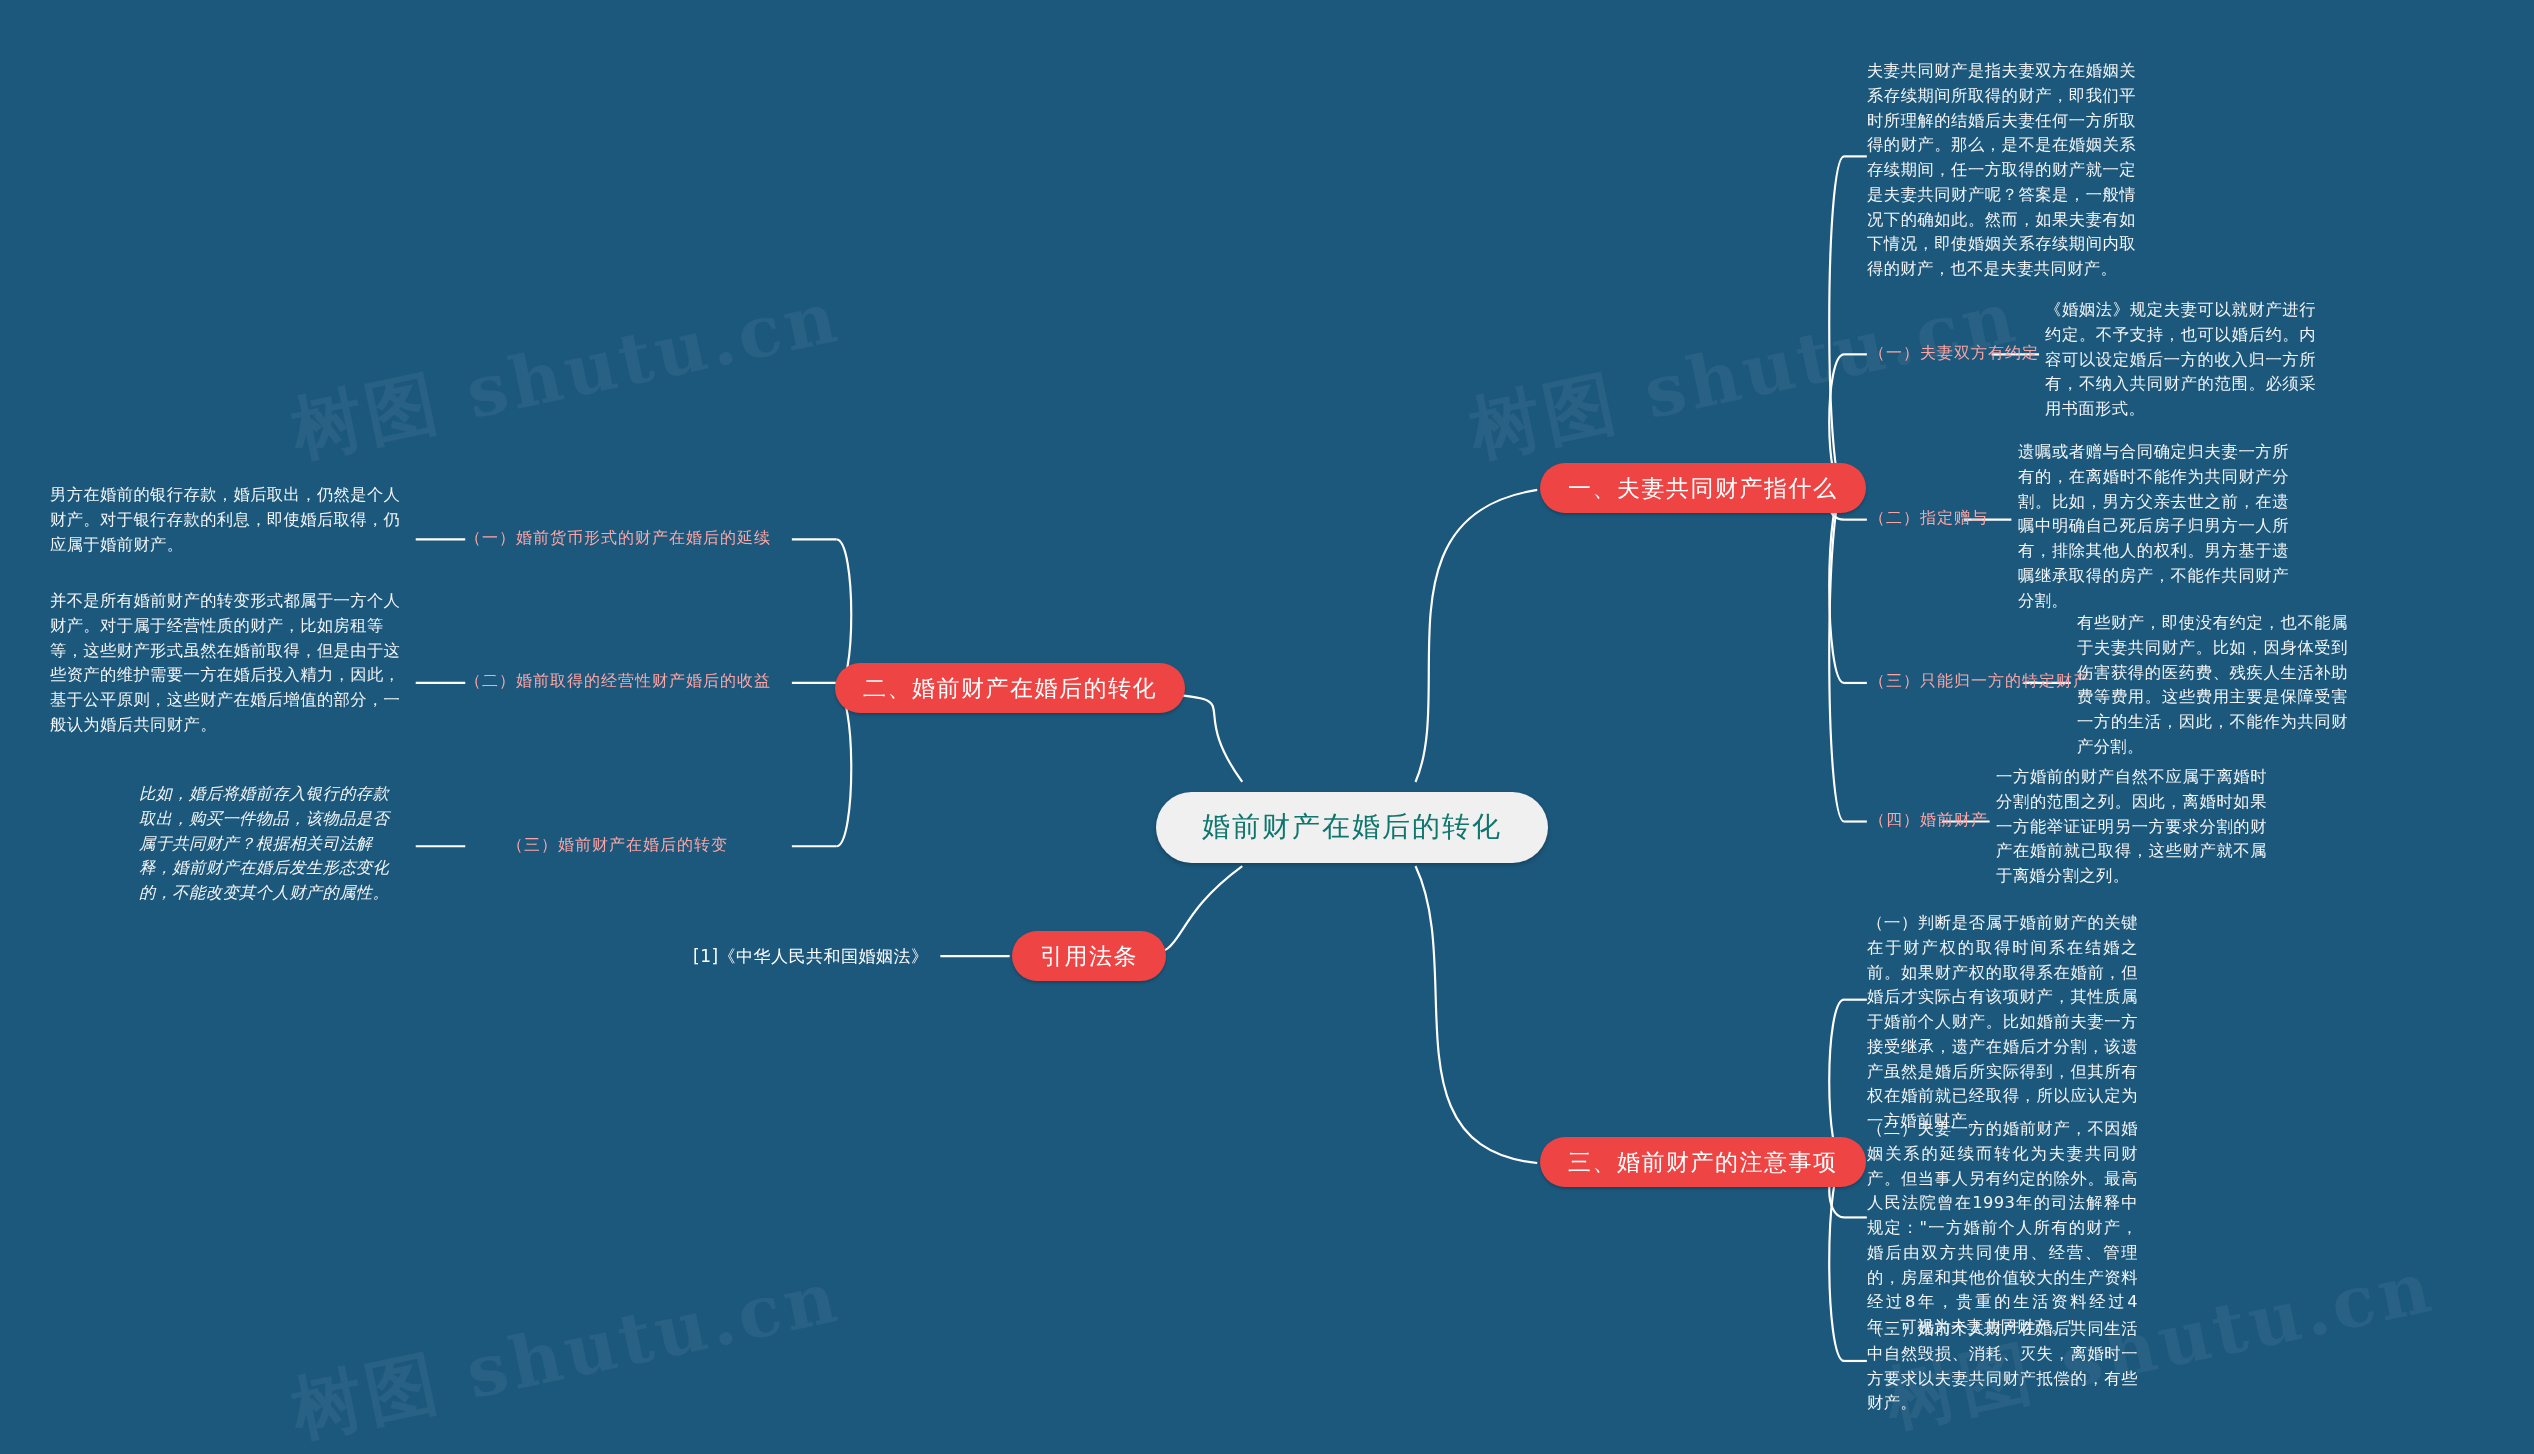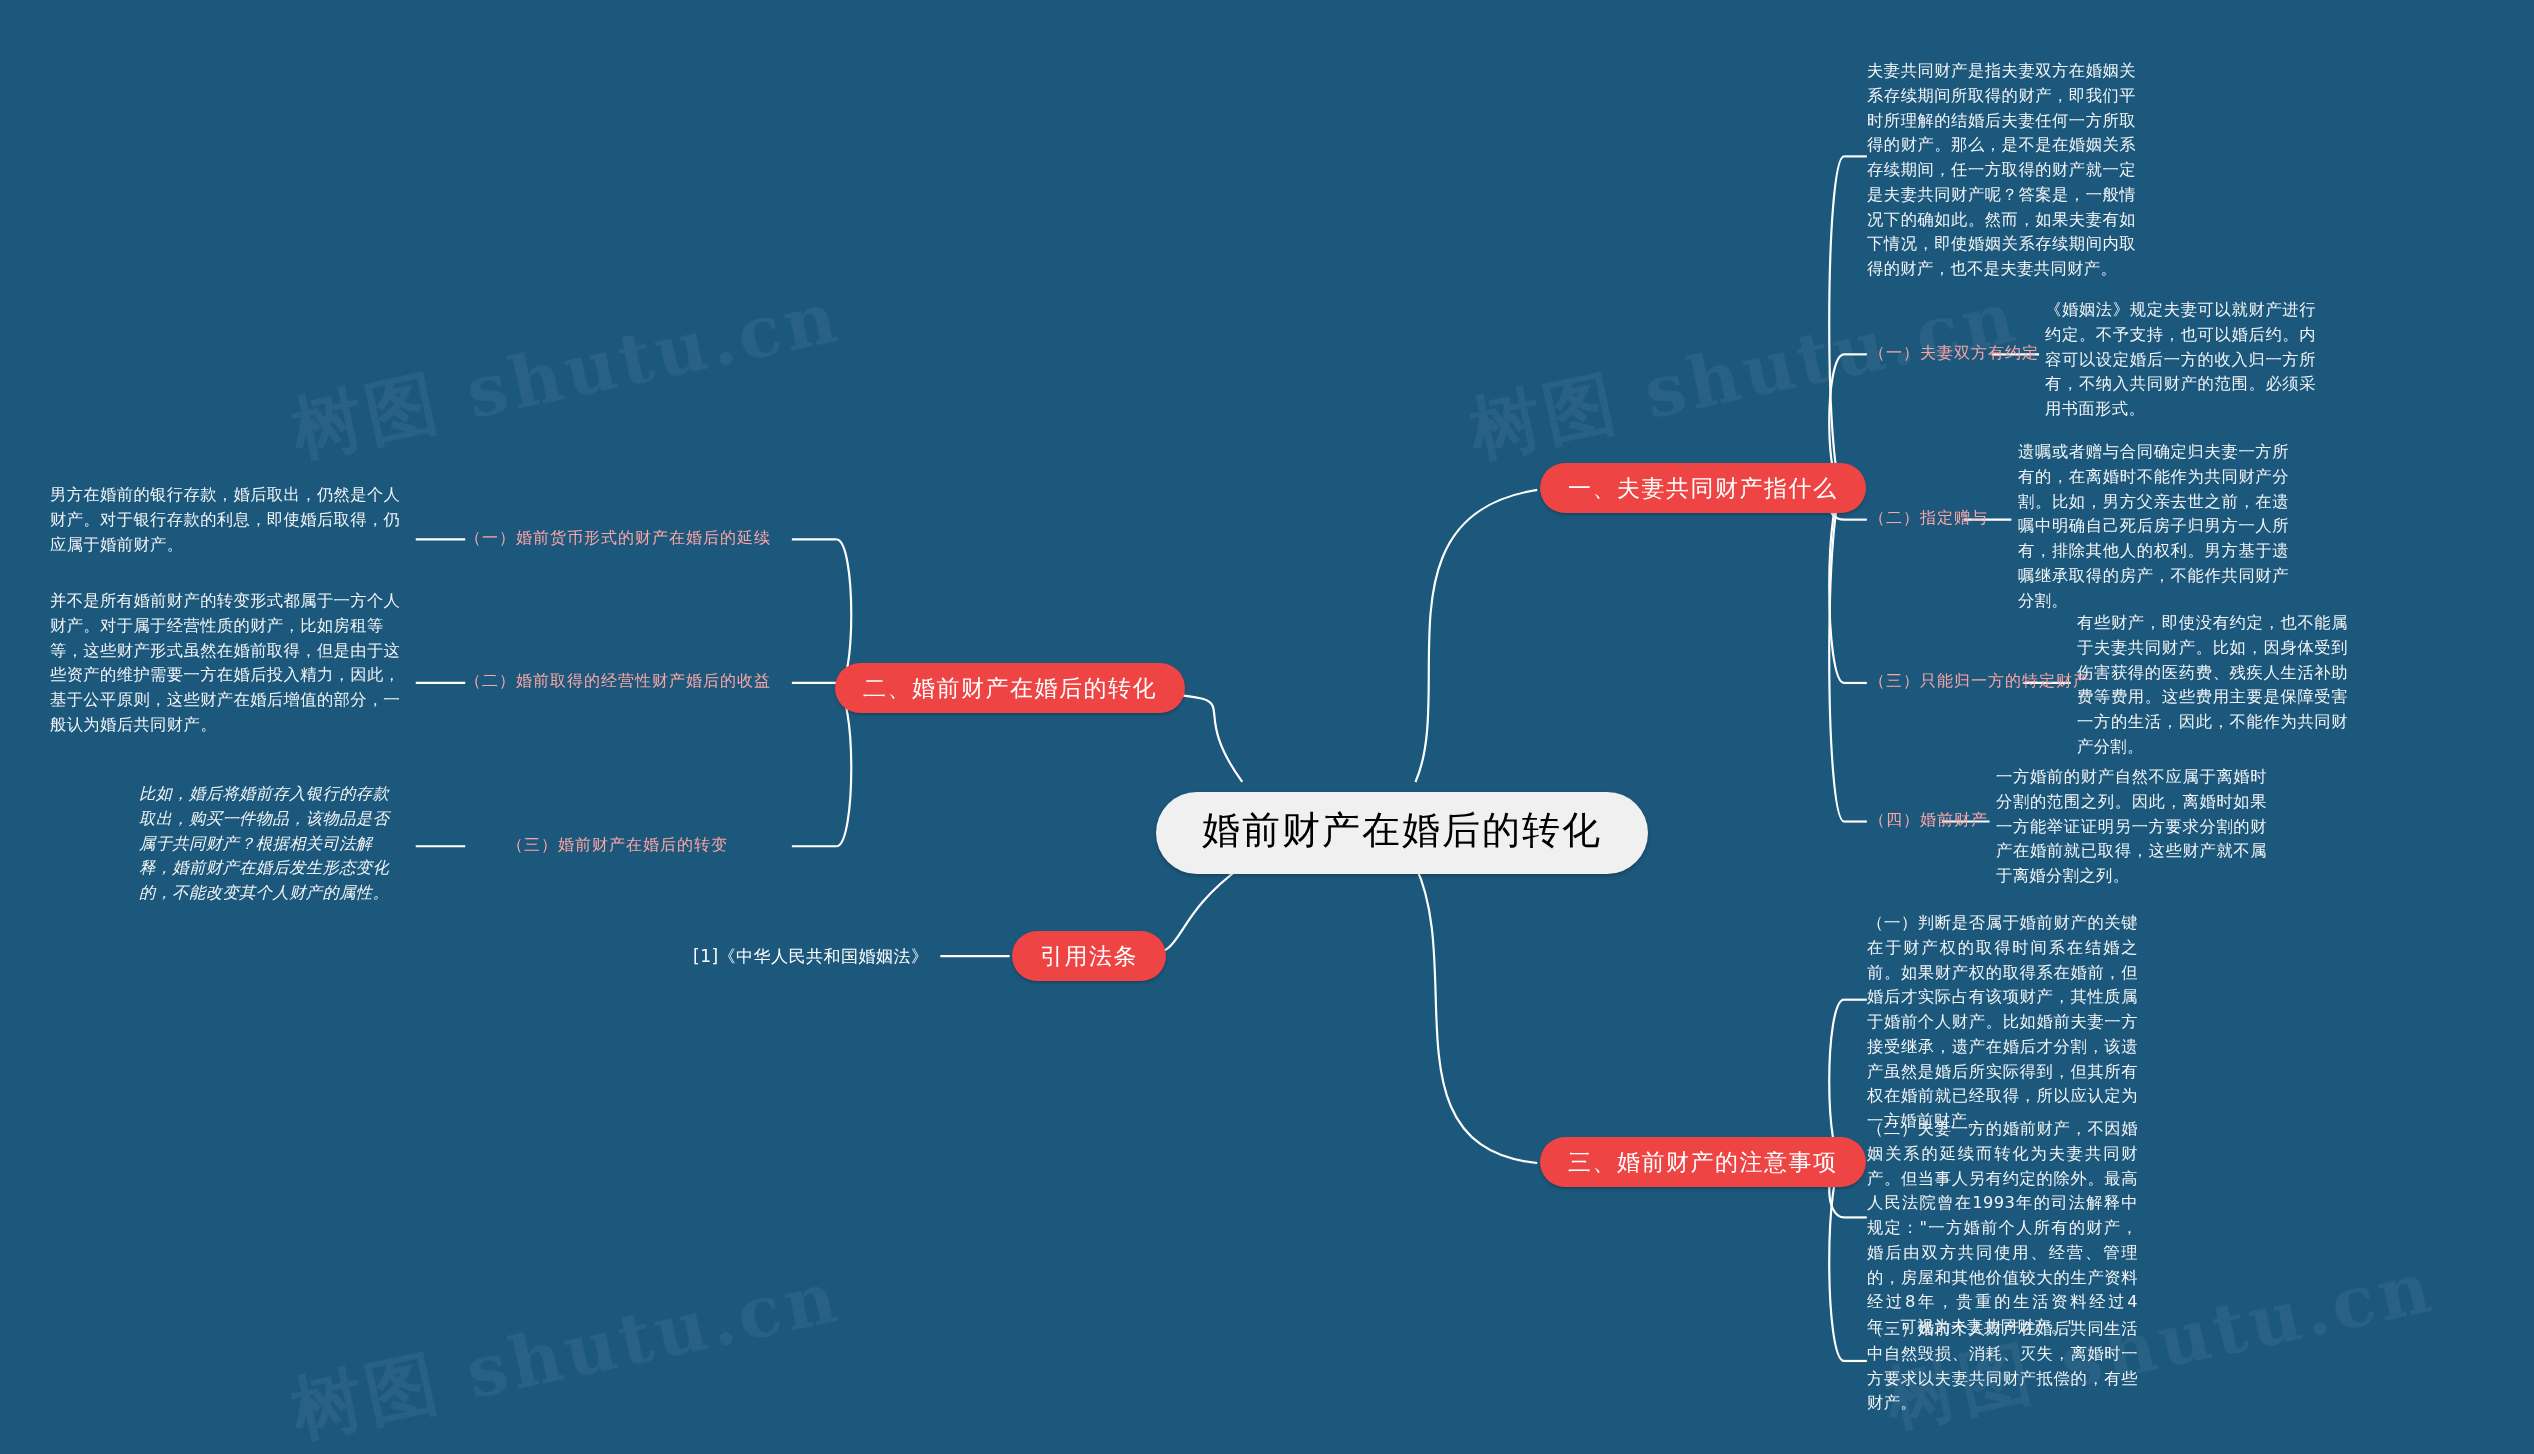--- a/index.html
+++ b/index.html
@@ -49,29 +49,28 @@
   }
 
   .node {
     position: absolute;
     box-sizing: border-box;
   }
 
   
   .root {
     background: #f0f0f0;
-    color: #000000;
+    color: #0f766e;
     border-radius: 44px;
     padding: 20px 46px;
-    font-size: 38px;
+    font-size: 28px;
     line-height: 1.1;
     letter-spacing: 2px;
     white-space: nowrap;
     box-shadow: 0 2px 4px rgba(0,0,0,0.25);
-    font-family: Liberation Mono, monospace;
   }
 
   
   .branch {
     background: #ef4444;
     color: #ffffff;
     border-radius: 28px;
     padding: 12px 28px;
     font-size: 23px;
     line-height: 1.15;

